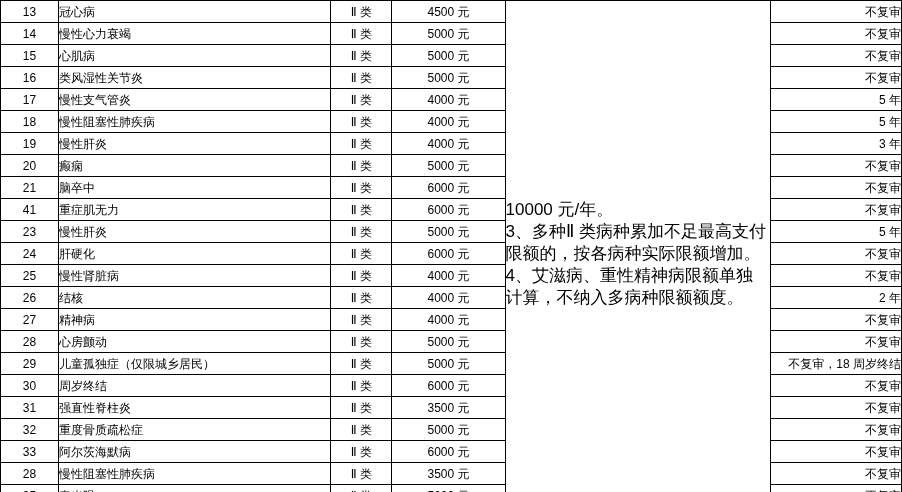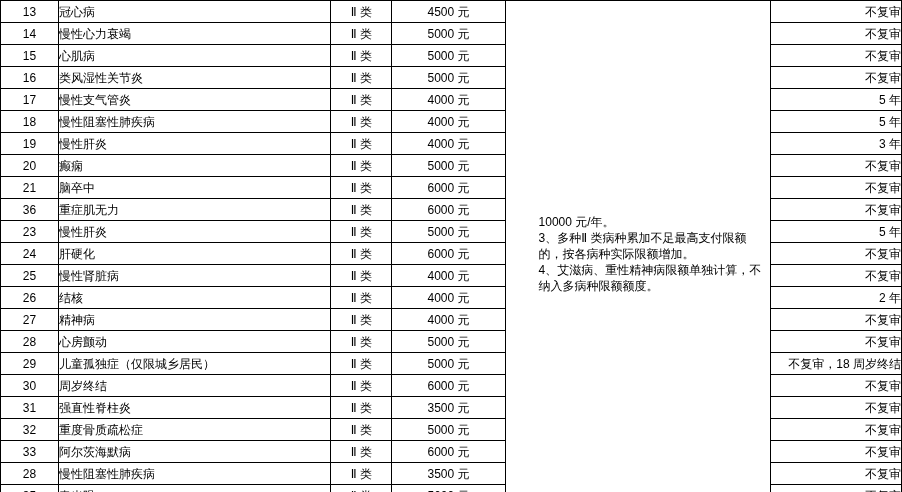--- a/index.html
+++ b/index.html
@@ -49,23 +49,22 @@
   td.rev   { text-align: right; }
 
   td.note {
     vertical-align: top;
     text-align: left;
     padding: 2px 4px 0 3px;
     line-height: 17px;
   }
   .note-body {
     white-space: pre-wrap;
-    font-size: 12px;
-    line-height: 16px;
-    margin-left: 33px;
+    font-size: 17px;
+    line-height: 22px;
   }
   .row-h { height: 22px; }
 </style>
 </head>
 <body>
 
 <div class="page">
   <table class="main">
     <colgroup>
       <col class="c-no">
@@ -138,21 +137,21 @@
         <td class="rev">不复审</td>
       </tr>
       <tr class="row-h">
         <td class="no">21</td>
         <td class="name">脑卒中</td>
         <td class="class">Ⅱ 类</td>
         <td class="amt">6000 元</td>
         <td class="rev">不复审</td>
       </tr>
       <tr class="row-h">
-        <td class="no">36</td>
+        <td class="no">41</td>
         <td class="name">重症肌无力</td>
         <td class="class">Ⅱ 类</td>
         <td class="amt">6000 元</td>
         <td class="rev">不复审</td>
       </tr>
       <tr class="row-h">
         <td class="no">23</td>
         <td class="name">慢性肝炎</td>
         <td class="class">Ⅱ 类</td>
         <td class="amt">5000 元</td>

